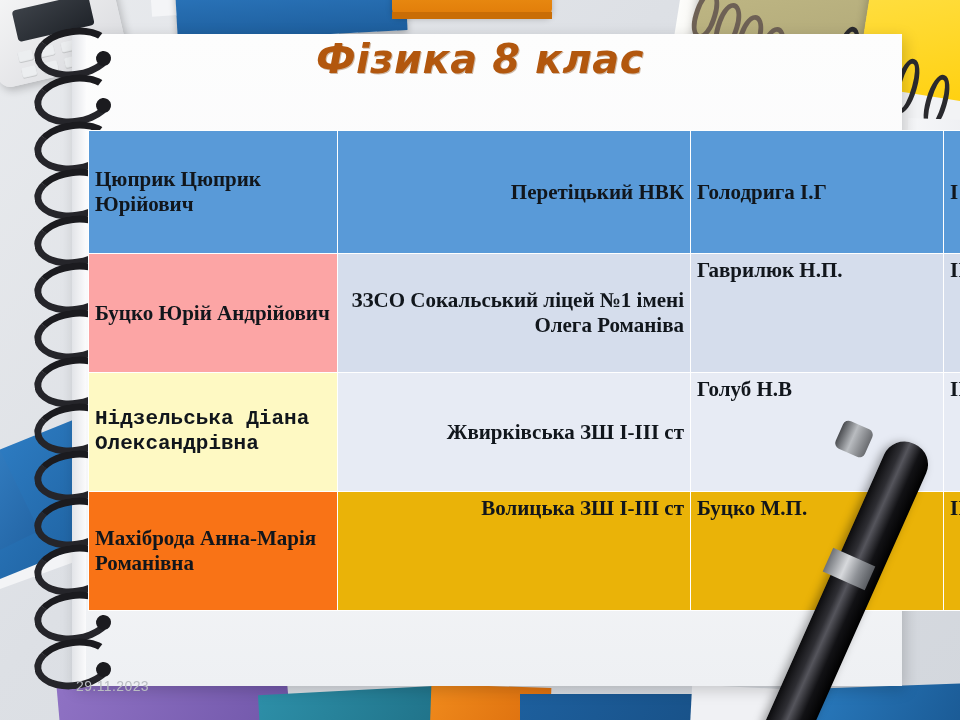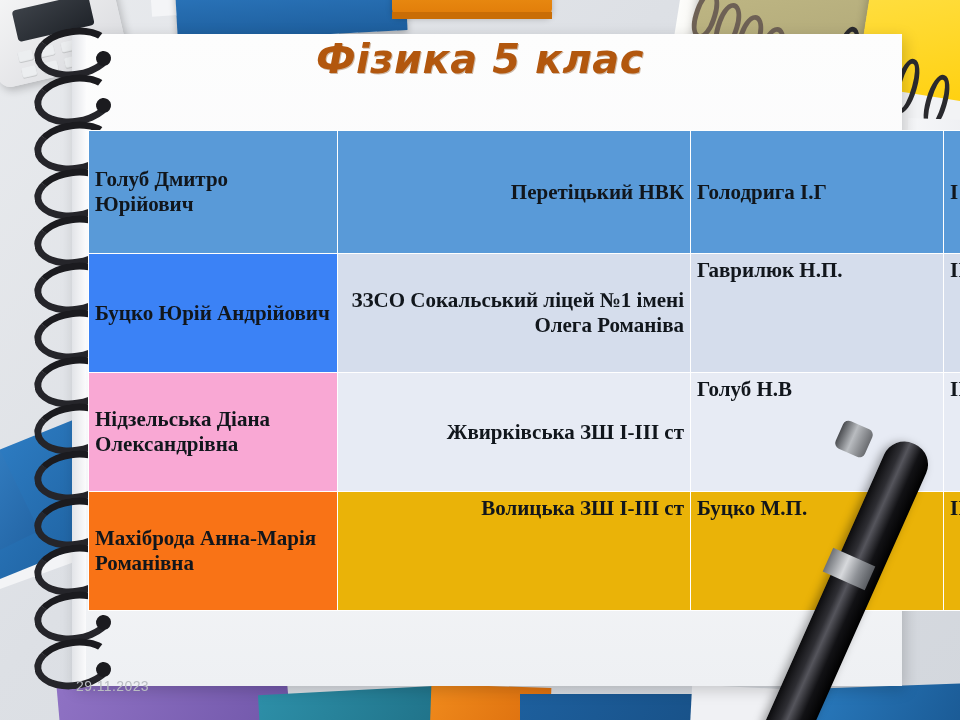--- a/index.html
+++ b/index.html
@@ -122,24 +122,24 @@
     font-weight:bold;font-size:21px;line-height:1.18;
     color:#11161c;border:1px solid #ffffff;padding:4px 6px;
   }
   .c-name{width:236px;background:#599ad8;vertical-align:middle;text-align:left;padding-left:9px;}
   .c-school{width:340px;text-align:right;vertical-align:middle;}
   .c-teacher{width:240px;text-align:left;padding-left:9px;vertical-align:middle;margin-left:40px;}
   .c-place{width:32px;text-align:left;vertical-align:middle;padding-left:4px;}
 
   tr.r1 td{background:#599ad8;height:114px;}
   tr.r2 td{background:#d5ddec;height:110px;vertical-align:top;}
-  tr.r2 td.c-name{background:#3b82f6;vertical-align:middle;}
+  tr.r2 td.c-name{background:#fca5a5;vertical-align:middle;}
   tr.r2 td.c-school{vertical-align:middle;}
   tr.r3 td{background:#e7ebf4;height:110px;vertical-align:top;}
-  tr.r3 td.c-name{background:#f9a8d4;vertical-align:middle;}
+  tr.r3 td.c-name{background:#fef9c3;vertical-align:middle;font-family:Liberation Mono, monospace;}
   tr.r3 td.c-school{vertical-align:middle;}
   tr.r4 td{background:#eab308;height:110px;vertical-align:top;}
   tr.r4 td.c-name{background:#f97316;vertical-align:middle;}
 
   
   .date{position:absolute;left:76px;top:678px;
     font-family:"Liberation Sans", sans-serif;
     font-size:14px;color:#b9bcc2;letter-spacing:.4px;}
 </style>
 </head>
@@ -206,26 +206,26 @@
     <div class="coil" style="top:282px;"></div>
     <div class="coil" style="top:329px;"></div>
     <div class="coil" style="top:376px;"></div>
     <div class="coil" style="top:423px;"></div>
     <div class="coil" style="top:470px;"></div>
     <div class="coil" style="top:517px;"></div>
     <div class="coil" style="top:564px;"></div>
     <div class="coil" style="top:611px;"></div>
   </div>
 
-  <div class="title">Фізика  5 клас</div>
+  <div class="title">Фізика  8 клас</div>
 
   <table class="tbl">
     <tbody>
       <tr class="r1">
-        <td class="c-name">Голуб Дмитро Юрійович</td>
+        <td class="c-name">Цюприк Цюприк Юрійович</td>
         <td class="c-school">Перетіцький НВК</td>
         <td class="c-teacher">Голодрига І.Г</td>
         <td class="c-place">І</td>
       </tr>
       <tr class="r2">
         <td class="c-name">Буцко Юрій Андрійович</td>
         <td class="c-school">ЗЗСО Сокальський ліцей №1 імені Олега Романіва</td>
         <td class="c-teacher">Гаврилюк Н.П.</td>
         <td class="c-place">ІІ</td>
       </tr>

